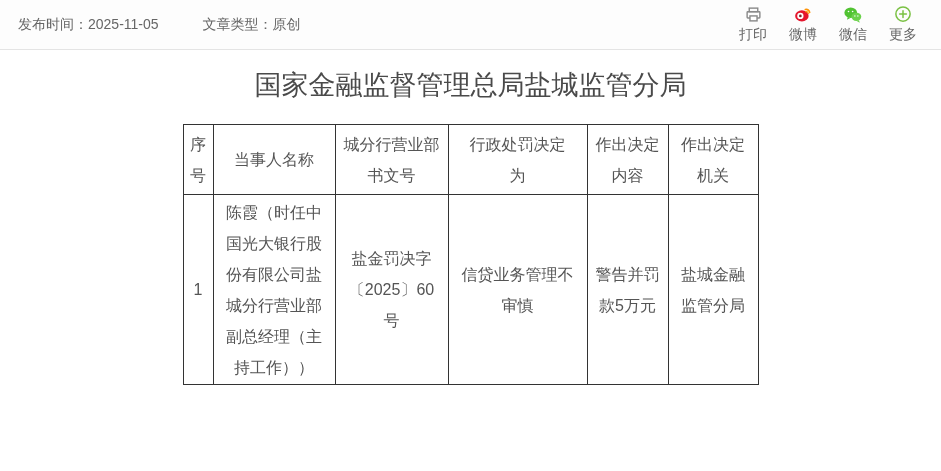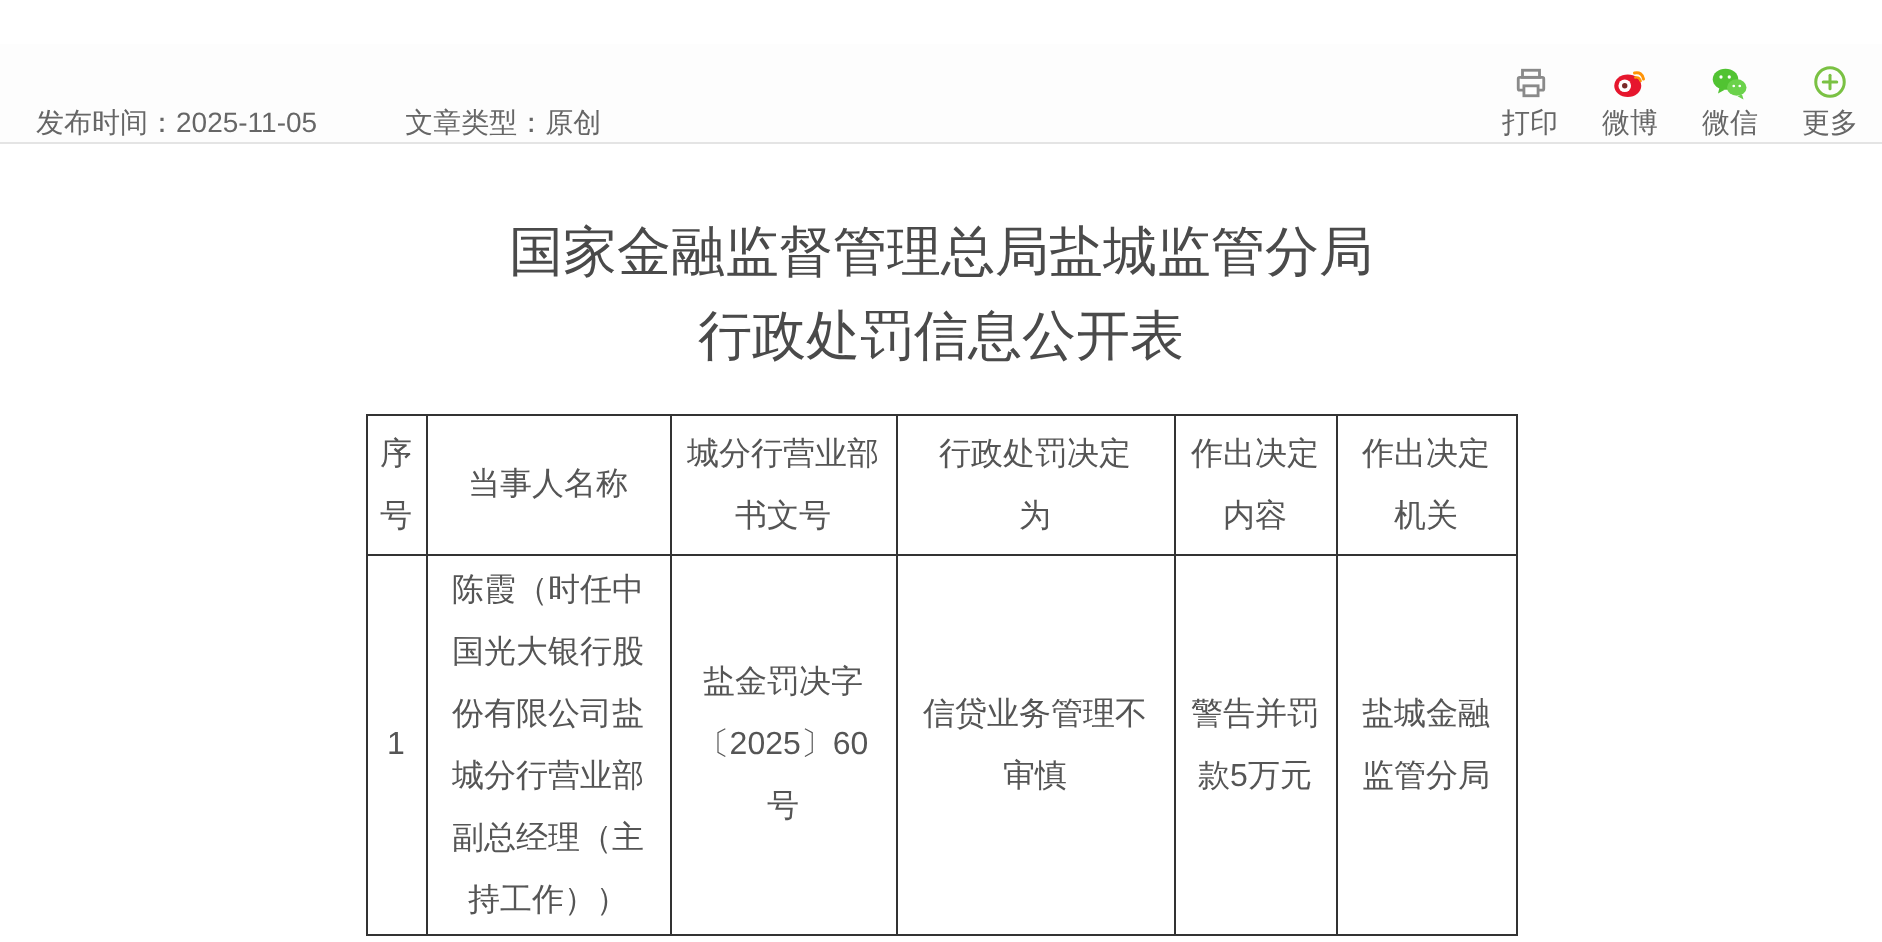--- a/index.html
+++ b/index.html
@@ -5,40 +5,39 @@
   html,body { margin:0; padding:0; }
   body {
     width:941px; height:471px;
     background:#ffffff;
     font-family:"Liberation Sans", sans-serif;
     color:#666666;
     overflow:hidden;
   }
   
   .topbar {
-    display:flex; justify-content:space-between; align-items:flex-end;
-    height:49px; padding:0 12px 0 18px;
+    display:flex; justify-content:space-between; align-items:center;
+    height:49px; padding:0 24px 0 18px;
     background:#fdfdfd;
     border-bottom:1px solid #e4e4e4;
     font-size:14px;
-    margin-top:22px;
   }
   .meta { display:flex; align-items:center; }
   .meta-item { margin-right:44px; color:#666666; white-space:nowrap; }
   .actions { display:flex; align-items:center; }
   .action {
     display:flex; align-items:center; gap:3px;
     margin-left:22px; color:#666666; cursor:pointer;
     text-decoration:none; white-space:nowrap;flex-direction:column;
   }
   .icon { display:inline-flex; width:18px; height:18px; align-items:center; justify-content:center; }
   .icon svg { display:block; }
   
   .doc-title {
-    margin-top:33px;
+    margin-top:14px;
     text-align:center;
     color:#4a4a4a;
     font-size:27px;
     line-height:42px;
     font-weight:400;
   }
   
   table.penalty {
     border-collapse:collapse;
     table-layout:fixed;
@@ -118,21 +117,20 @@
         </svg>
       </span>
       <span>更多</span>
     </a>
 
   </div>
 </div>
 
 <div class="doc-title">
   <div>国家金融监督管理总局盐城监管分局</div>
-  <div>行政处罚信息公开表</div>
 </div>
 
 <table class="penalty">
   <colgroup>
     <col style="width:30px">
       <col style="width:122px">
       <col style="width:113px">
     <col style="width:139px">
       <col style="width:81px">
       <col style="width:90px">

